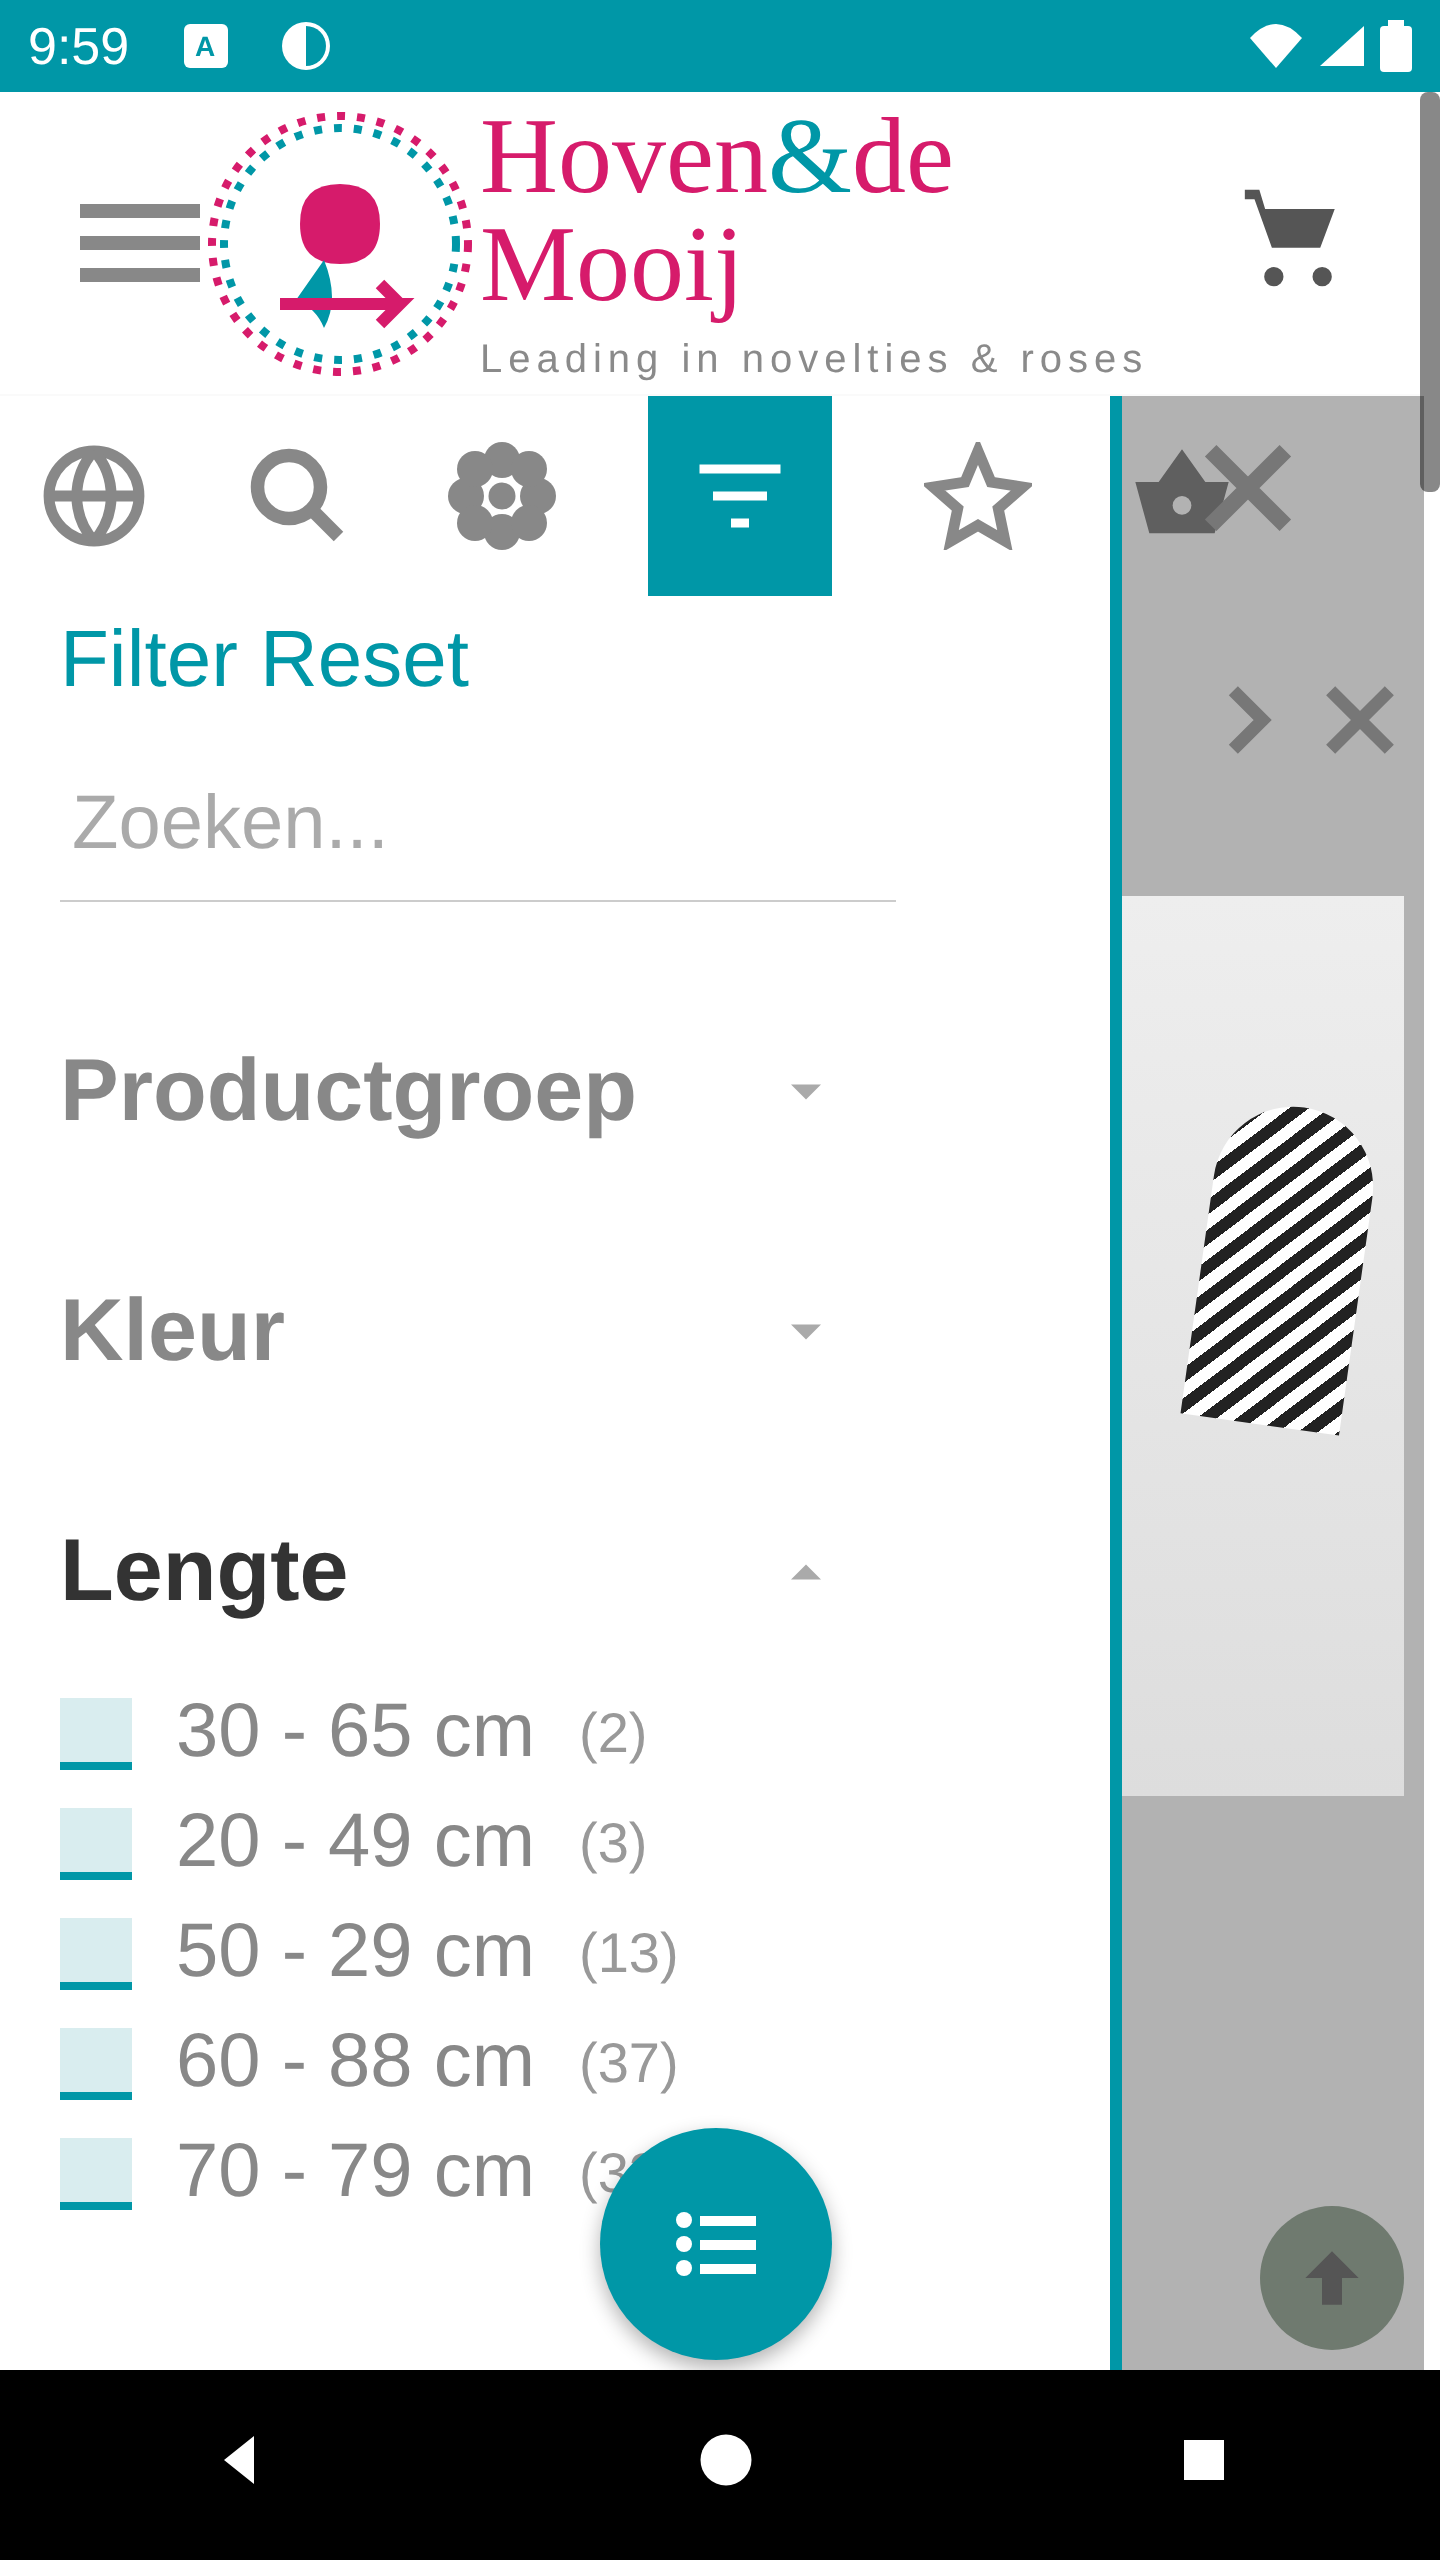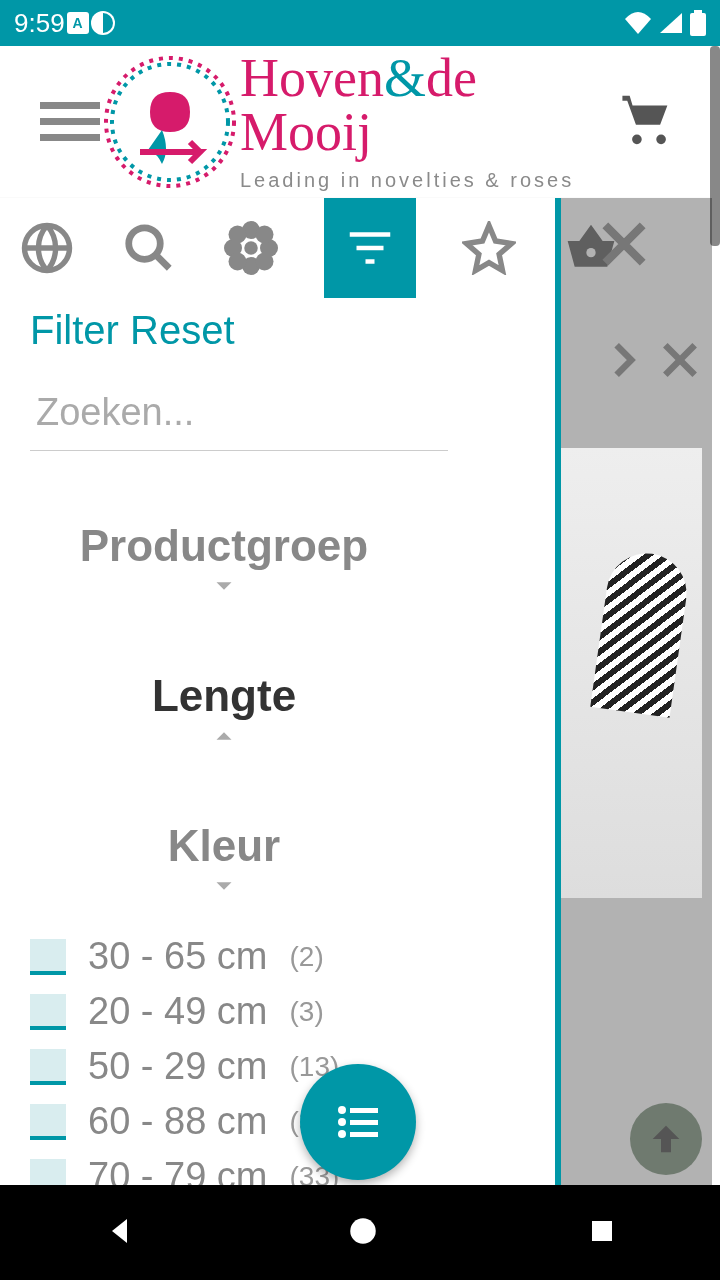--- a/index.html
+++ b/index.html
@@ -16,21 +16,21 @@
   .status-bar {
     height: 46px;
     background: #0097a7;
     color: #fff;
     display: flex;
     align-items: center;
     padding: 0 14px;
     font-size: 26px;
     font-weight: 500;
   }
-  .status-bar .left { display: flex; align-items: center; gap: 2px; }
+  .status-bar .left { display: flex; align-items: center; gap: 27px; }
   .status-bar .right { margin-left: auto; display: flex; align-items: center; gap: 6px; }
   .status-bar svg { fill: #fff; }
   .ico-square {
     width: 22px; height: 22px; background:#fff; border-radius:3px;
     display:flex; align-items:center; justify-content:center;
     color:#0097a7; font-size:14px; font-weight:bold;
   }
   .ico-circle {
     width:24px; height:24px; border-radius:50%;
     background:#fff; position:relative;
@@ -98,21 +98,20 @@
     border:none; border-bottom:1px solid #ccc;
     font-size:38px; color:#333; padding:8px 6px 16px 6px;
     width:495px; outline:none;
   }
   .search-box::placeholder{color:#aaa;}
 
   .facet {
     margin-top:70px;
     display:flex; align-items:center;
     cursor:pointer;
-    flex-direction:column;
   }
   .facet:first-of-type{margin-top:95px;}
   .facet-title { font-size:44px; font-weight:700; color:#888; flex:1;}
   .facet.open .facet-title{color:#333;}
   .chev { width:30px; height:30px; }
   .chev svg{fill:#aaa;}
 
   .options { margin-top:28px; }
   .opt {
     display:flex; align-items:center; gap:22px;
@@ -288,34 +287,34 @@
 
   <div class="facet">
     <span class="facet-title">Productgroep</span>
     <span class="chev">
       <svg viewBox="0 0 24 24">
           <path d="M6 9l6 6 6-6"></path>
         </svg>
     </span>
   </div>
 
+  <div class="facet">
+    <span class="facet-title">Kleur</span>
+    <span class="chev">
+      <svg viewBox="0 0 24 24">
+          <path d="M6 9l6 6 6-6"></path>
+        </svg>
+    </span>
+  </div>
+
   <div class="facet open">
     <span class="facet-title">Lengte</span>
     <span class="chev">
       <svg viewBox="0 0 24 24">
           <path d="M6 15l6-6 6 6"></path>
-        </svg>
-    </span>
-  </div>
-
-  <div class="facet">
-    <span class="facet-title">Kleur</span>
-    <span class="chev">
-      <svg viewBox="0 0 24 24">
-          <path d="M6 9l6 6 6-6"></path>
         </svg>
     </span>
   </div>
 
   <div class="options">
     <div class="opt">
       <span class="chk"></span>
       <span class="opt-label">30 - 65 cm</span>
       <span class="opt-count">(2)</span>
     </div>

